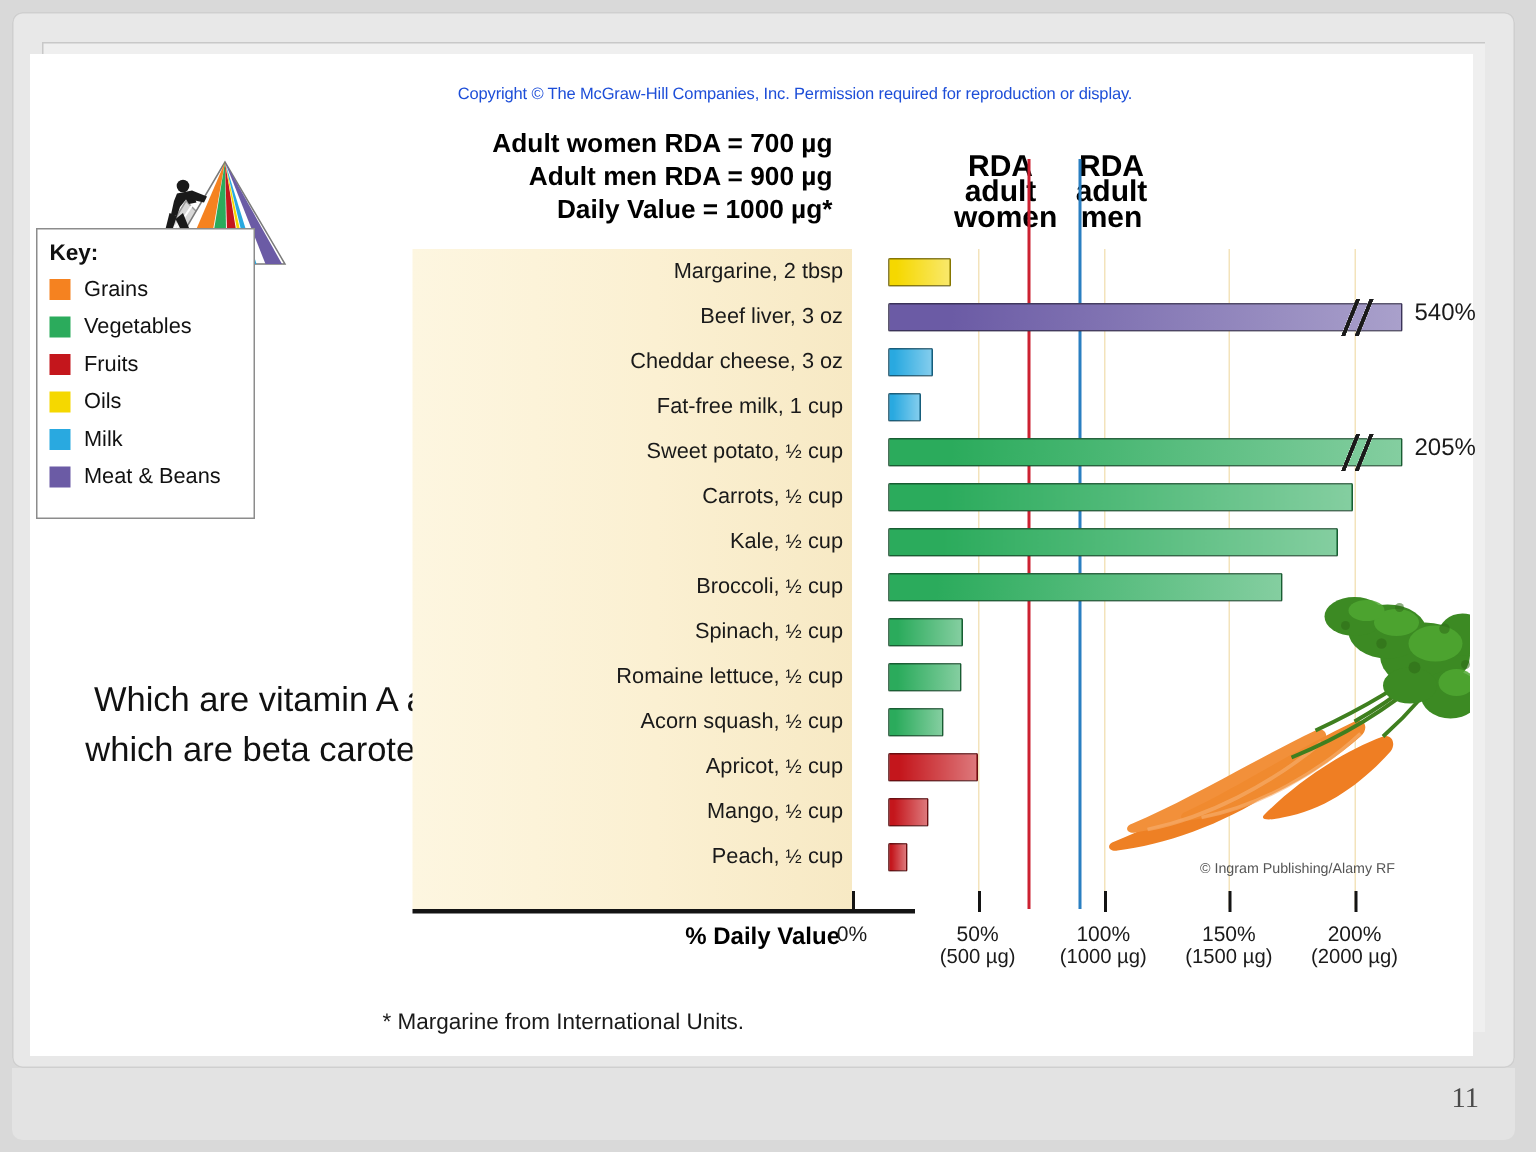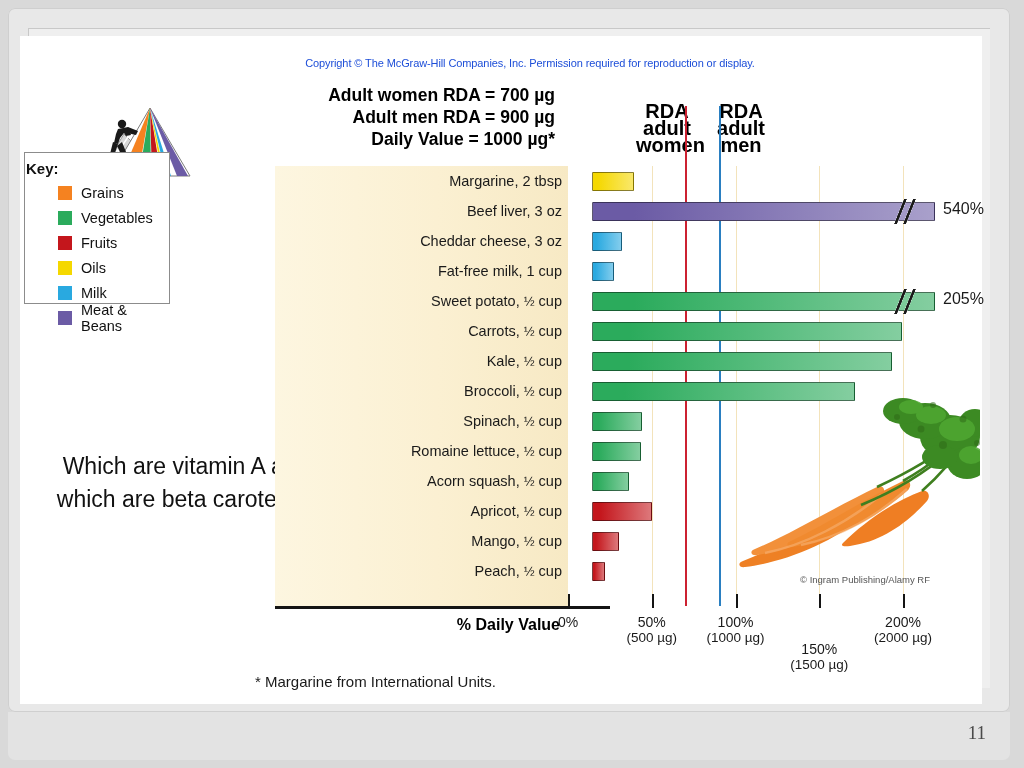--- a/index.html
+++ b/index.html
@@ -67,28 +67,28 @@
   }
   .rda-col {
     text-align: center; font-weight: bold; font-size: 20px;
     line-height: 17px; color: #000; width: 62px;
   }
 
   
   .pyramid-wrap { position: absolute; left: 72px; top: 104px; width: 120px; height: 72px; }
   .key-box {
     position: absolute; left: 24px; top: 152px;
-    width: 146px; height: 152px;
+    width: 146px; height: 194px;
     background: #ffffff;
     border: 1px solid #8c8c8c;
-    padding: 7px 0 0 1px;
+    padding: 7px 0 0 8px;
     z-index: 3;
   }
   .key-title { font-size: 15px; font-weight: bold; color: #111; margin-bottom: 3px; }
-  .key-row { display: flex; align-items: center; height: 25px; margin-left: 32px; }
+  .key-row { display: flex; align-items: center; height: 25px; }
   .key-swatch { width: 14px; height: 14px; margin-right: 9px; flex: none; }
   .key-label { font-size: 14.5px; color: #111; }
 
   
   .question {
     position: absolute; left: 36px; top: 450px;
     width: 300px; text-align: center;
     font-size: 23px; line-height: 33px; color: #111;
   }
 
@@ -378,21 +378,21 @@
         <div class="tick" style="left: 376.75px;"></div>
         <div class="tick" style="left: 460.5px;"></div>
         <div class="tick" style="left: 544.25px;"></div>
         <div class="tick" style="left: 628px;"></div>
       </div>
     <div class="axis-title">% Daily Value</div>
     <div id="ticklabels">
         <div class="tick-label" style="left: 250px;"><span>0%</span></div>
         <div class="tick-label" style="left: 333.75px;"><span>50%</span><span class="sub">(500 µg)</span></div>
         <div class="tick-label" style="left: 417.5px;"><span>100%</span><span class="sub">(1000 µg)</span></div>
-        <div class="tick-label" style="left: 501.25px; margin-top: 27px;"><span>150%</span><span class="sub">(1500 µg)</span></div>
+        <div class="tick-label" style="left: 501.25px;"><span>150%</span><span class="sub">(1500 µg)</span></div>
         <div class="tick-label" style="left: 585px;"><span>200%</span><span class="sub">(2000 µg)</span></div>
       </div>
   </div>
 
   <div class="carrots">
     <svg width="245" height="190" viewBox="0 0 245 190">
       <g>
         <path d="M120,150 C150,145 175,125 192,106 C196,101 193,94 187,96 C160,106 130,126 108,148 C104,152 112,152 120,150 Z" fill="#ef7e23"></path>
         <path d="M10,172 C45,168 95,150 130,120 C136,115 133,107 126,110 C88,126 44,152 8,166 C2,168 4,173 10,172 Z" fill="#ee8024"></path>
         <path d="M22,160 C62,154 110,132 146,102 C152,97 149,89 142,92 C104,110 58,138 20,154 C14,156 16,161 22,160 Z" fill="#f2903a"></path>

